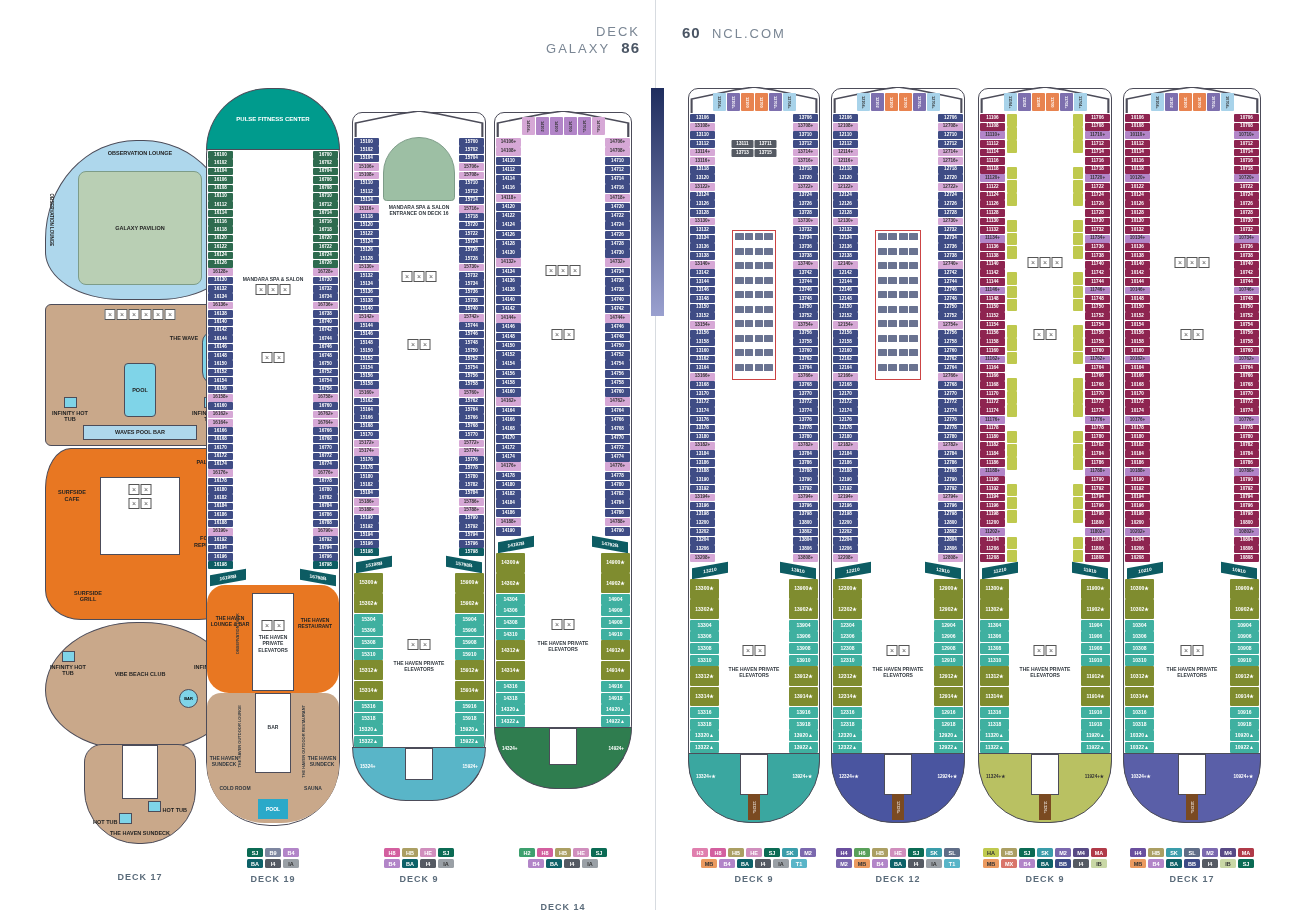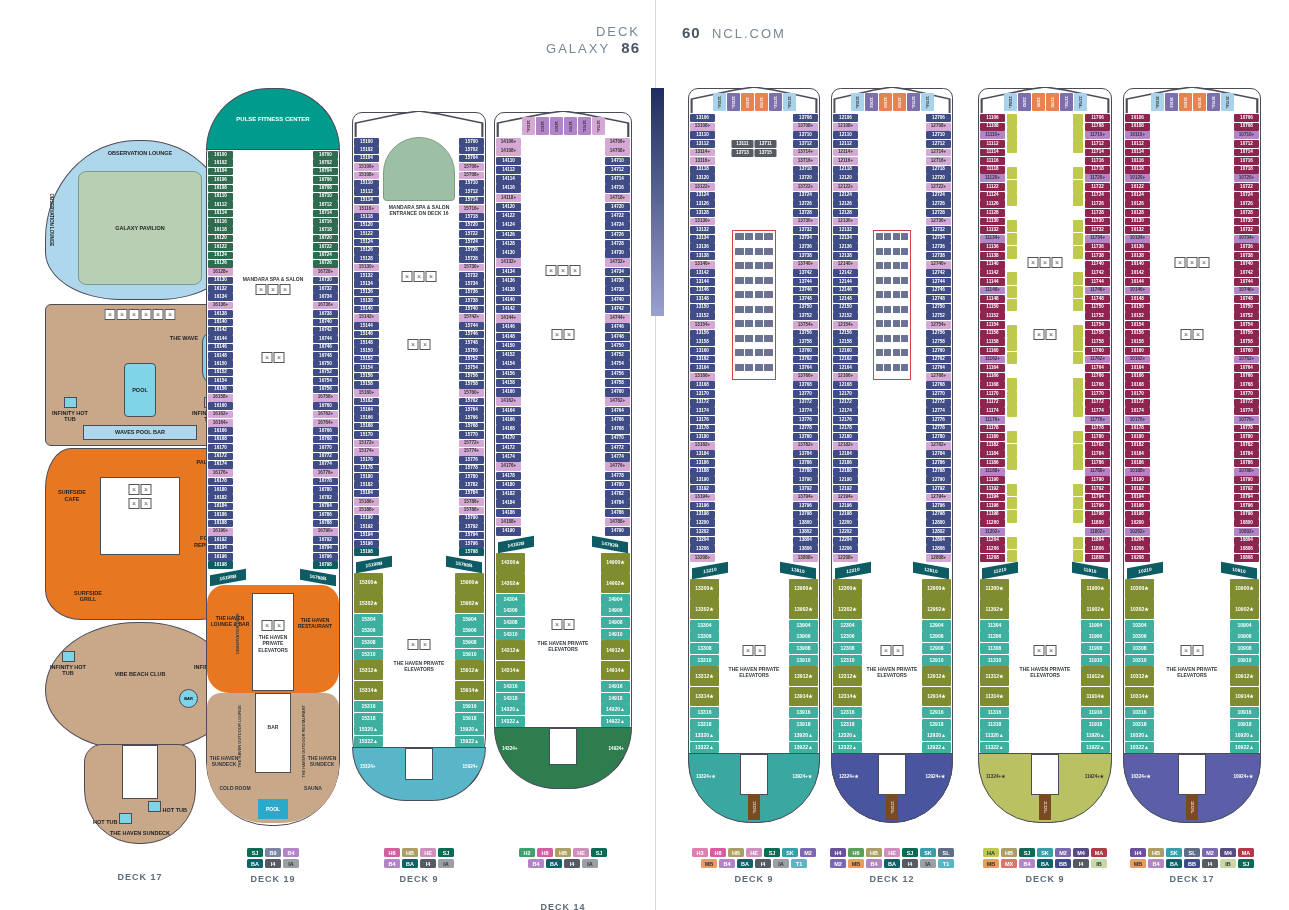--- a/index.html
+++ b/index.html
@@ -932,21 +932,21 @@
         <div class="chip" style="background: rgb(235, 154, 96); color: rgb(51, 51, 51);">MB</div>
         <div class="chip" style="background: rgb(178, 133, 200);">B4</div>
         <div class="chip" style="background: rgb(13, 97, 104);">BA</div>
         <div class="chip" style="background: rgb(85, 90, 99);">I4</div>
         <div class="chip" style="background: rgb(154, 160, 166); color: rgb(51, 51, 51);">IA</div>
         <div class="chip" style="background: rgb(89, 181, 200);">T1</div>
       </div>
     </div>
     <div class="decklabel" style="top: 786px;">DECK 9</div>
   </div>
-<div class="deck" style="left: 831px; top: 88px; width: 122px;">
+<div class="deck" style="left: 831px; top: 88px; width: 134px;">
     <div class="ship">
       <div class="cap">
         <svg viewBox="0 0 100 26" preserveAspectRatio="none">
           <path d="M2 26 L2 12 L35 3 L50 0 L65 3 L98 12 L98 26" fill="#ffffff" stroke="#4c4c59" stroke-width="1.6"></path>
         </svg>
         <div class="bowcells">
           <div class="bc" style="background: rgb(168, 211, 234); color: rgb(51, 51, 51);">12104+</div>
           <div class="bc" style="background: rgb(125, 111, 174);">12102</div>
           <div class="bc" style="background: rgb(232, 131, 79);">12100</div>
           <div class="bc" style="background: rgb(232, 131, 79);">12700</div>

